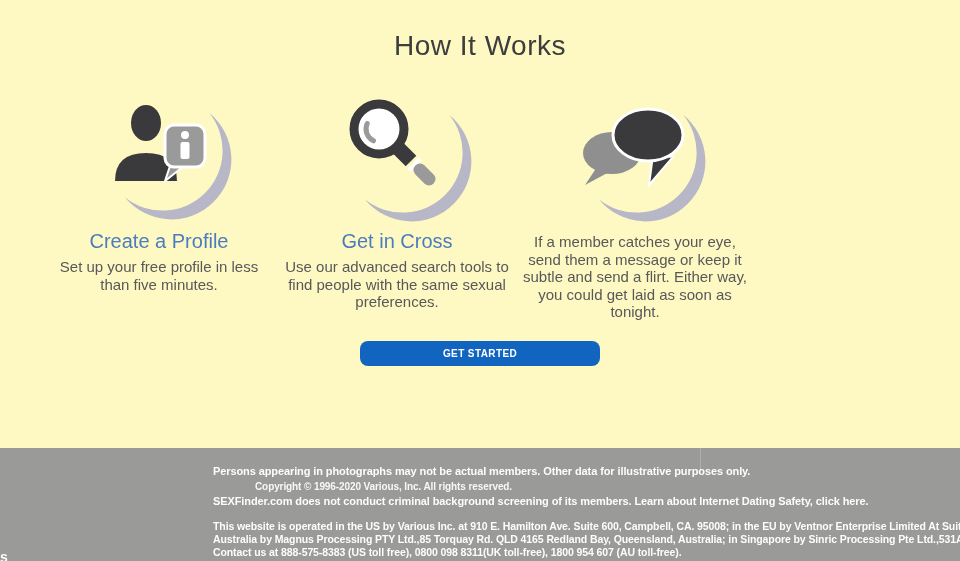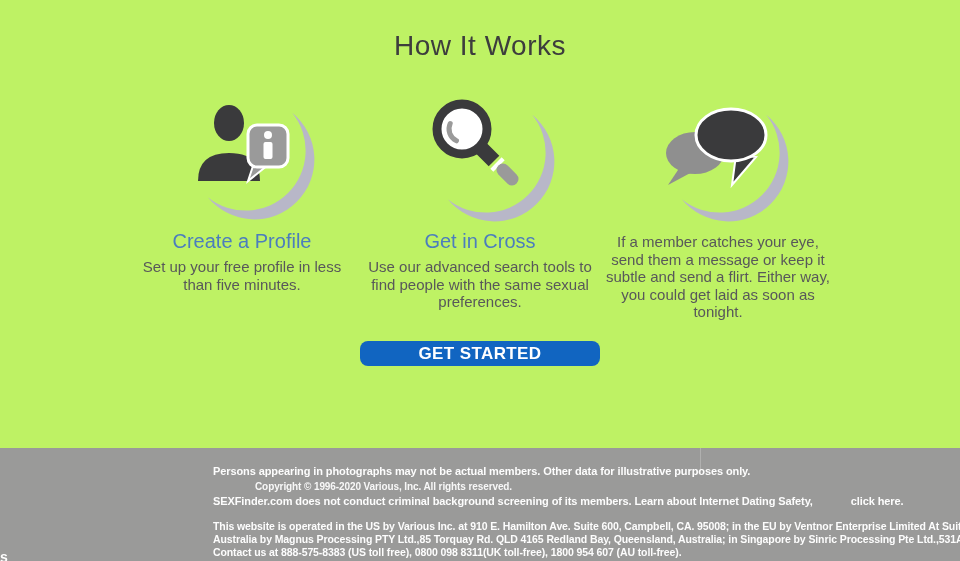--- a/index.html
+++ b/index.html
@@ -1,50 +1,50 @@
 <!DOCTYPE html>
 <html><head>
 <meta charset="utf-8">
 <style>
   * { margin:0; padding:0; box-sizing:border-box; }
   html,body { width:960px; height:561px; overflow:hidden; background:#fff;
               font-family:"Liberation Sans", sans-serif; }
-  .page { width:960px; height:463px; position:relative; background:#bef264; }
+  .page { width:960px; height:463px; position:relative; background:#fef9c3; }
 
   .main { height:448px; position:relative; }
   .page-title { text-align:center; padding-top:30px; font-size:28px; font-weight:400;
                 color:#3d3d3d; letter-spacing:0.5px; }
 
-  .features { display:flex; justify-content:center; padding:0 40px; margin-top:32px; }
+  .features { display:flex; justify-content:flex-start; padding:0 40px; margin-top:32px; }
   .feature { width:238px; text-align:center; }
   .feature-icon { display:block; margin:0 auto; width:160px; height:134px; }
   .feature-title { font-size:20px; font-weight:400; color:#4b7dbe; margin-top:2px; }
   .feature-desc { font-size:15px; line-height:17.5px; color:#58585a; margin:5px auto 0;
                   max-width:224px; }
 
   .cta-row { text-align:center; margin-top:20px; }
   .cta-button { display:inline-block; width:240px; height:25px; line-height:25px;
-                background:#1165c1; color:#ffffff; font-size:17px; font-weight:700;
+                background:#1165c1; color:#ffffff; font-size:10px; font-weight:700;
                 letter-spacing:0.4px; border:none; border-radius:8px; cursor:pointer;
                 font-family:"Liberation Sans", sans-serif; }
 
   .footer { position:absolute; top:448px; left:0; width:960px; height:113px;
             background:#9a9a99; overflow:hidden; }
   .footer-inner { padding:16px 16px 0 213px; white-space:nowrap; }
   .f-line { color:#fdfdfd; letter-spacing:-0.1px; }
   .l-disclaimer { font-size:11px; font-weight:700; line-height:15px; }
   .l-copyright  { font-size:10px; font-weight:700; line-height:15px; opacity:0.95;margin-left:42px; }
   .l-screening  { font-size:11px; font-weight:700; line-height:15px; }
   .block2 { margin-top:11px; }
   .l-operator   { font-size:10.5px; font-weight:700; line-height:13px; }
   .footer-seam { position:absolute; left:700px; top:0; width:1px; height:26px;
                  background:rgba(255,255,255,0.22); }
   .corner-fragment { position:absolute; left:0; bottom:-4px; color:#fff;
                      font-size:14px; font-weight:700; }
-  .link-inline { cursor:pointer;margin-left:35px; }
+  .link-inline { cursor:pointer; }
 </style>
 </head>
 <body>
 
 <div class="page">
   <div class="main">
 
     <h1 class="page-title">How It Works</h1>
 
     <div class="features">

